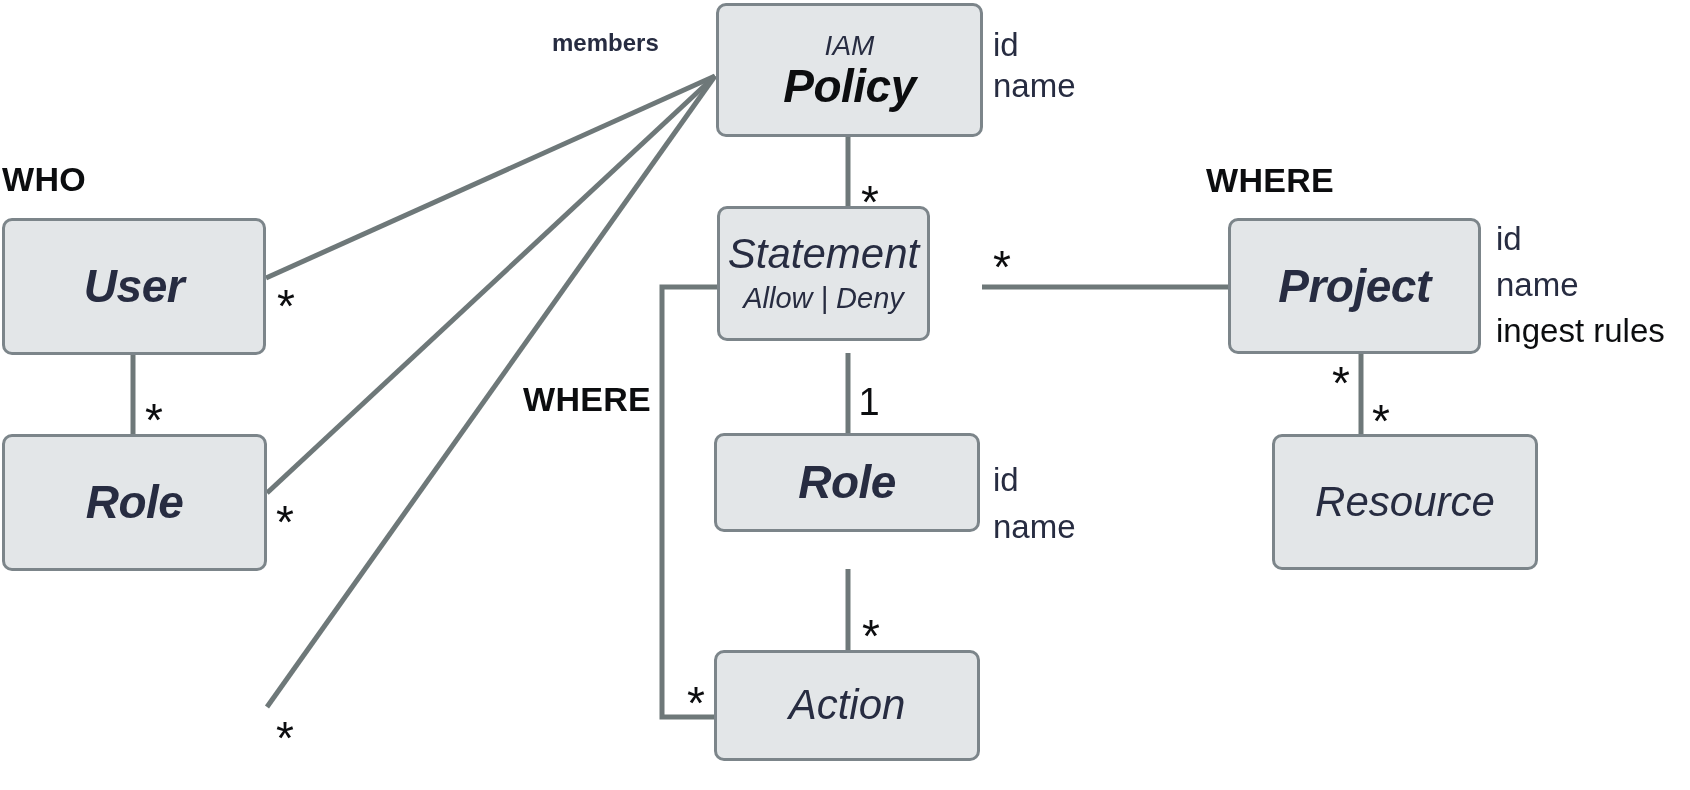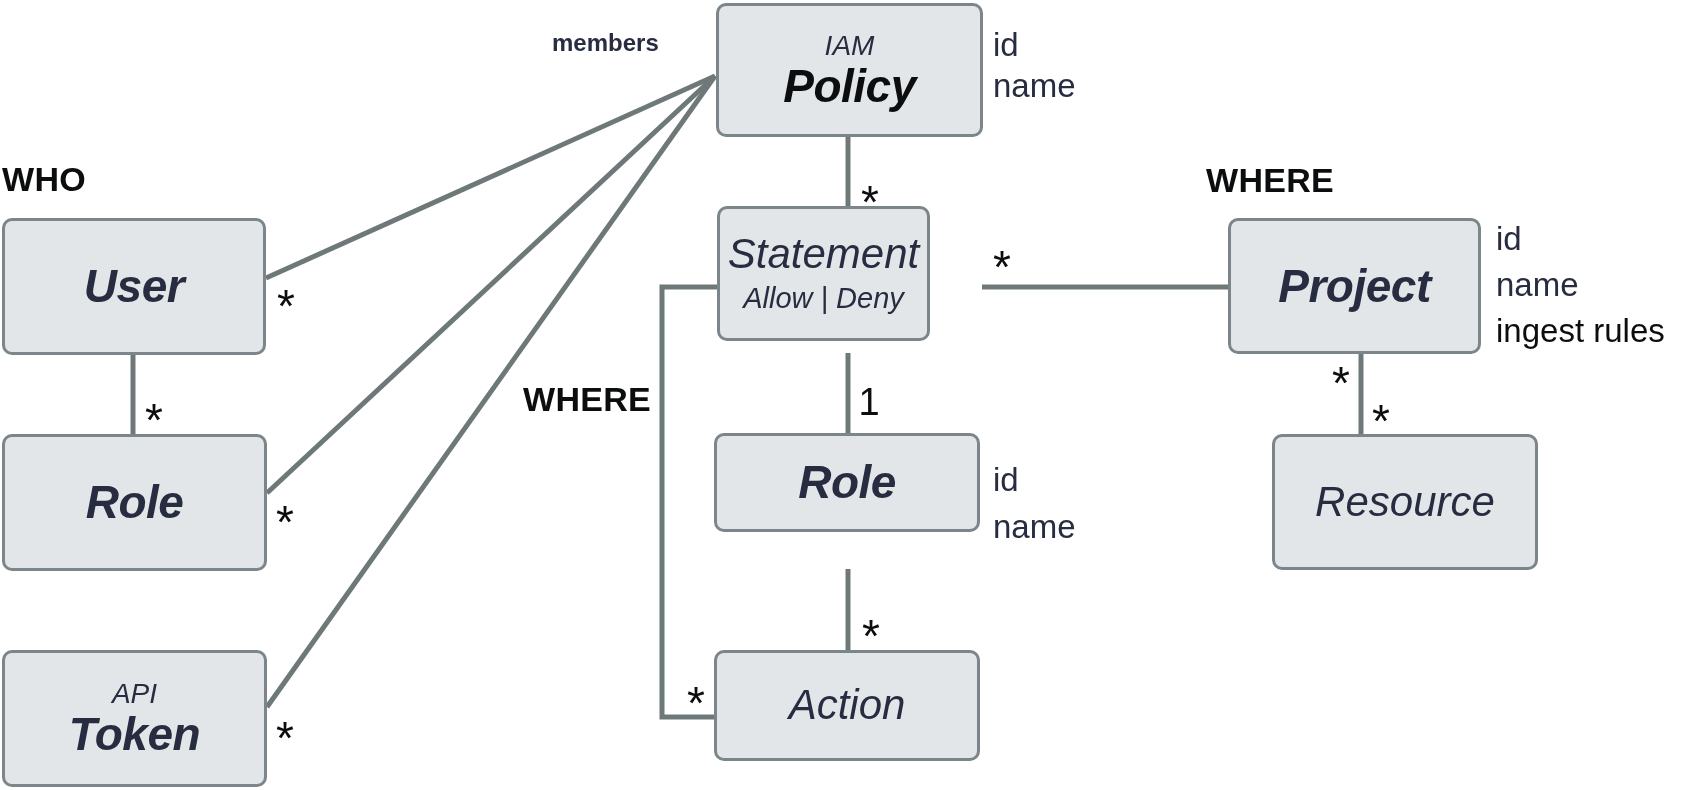--- a/index.html
+++ b/index.html
@@ -141,24 +141,20 @@
   </div>
 
   <div class="node" style="left:2px; top:218px; width:264px; height:137px;">
     <div class="title-bold">User</div>
   </div>
 
   <div class="node" style="left:2px; top:434px; width:265px; height:137px;">
     <div class="title-bold">Role</div>
   </div>
 
-  <div class="node" style="left:2px; top:650px; width:265px; height:137px;">
-    <div class="super-label">API</div>
-    <div class="title-bold">Token</div>
-  </div>
 
   <div class="node" style="left:1228px; top:218px; width:253px; height:136px;">
     <div class="title-bold">Project</div>
   </div>
 
   <div class="node" style="left:1228px; top:434px; width:266px; height:136px;margin-left:44px;">
     <div class="title-reg">Resource</div>
   </div>
 
   <div class="attrs" style="left:993px; top:24px; line-height:41px;">

